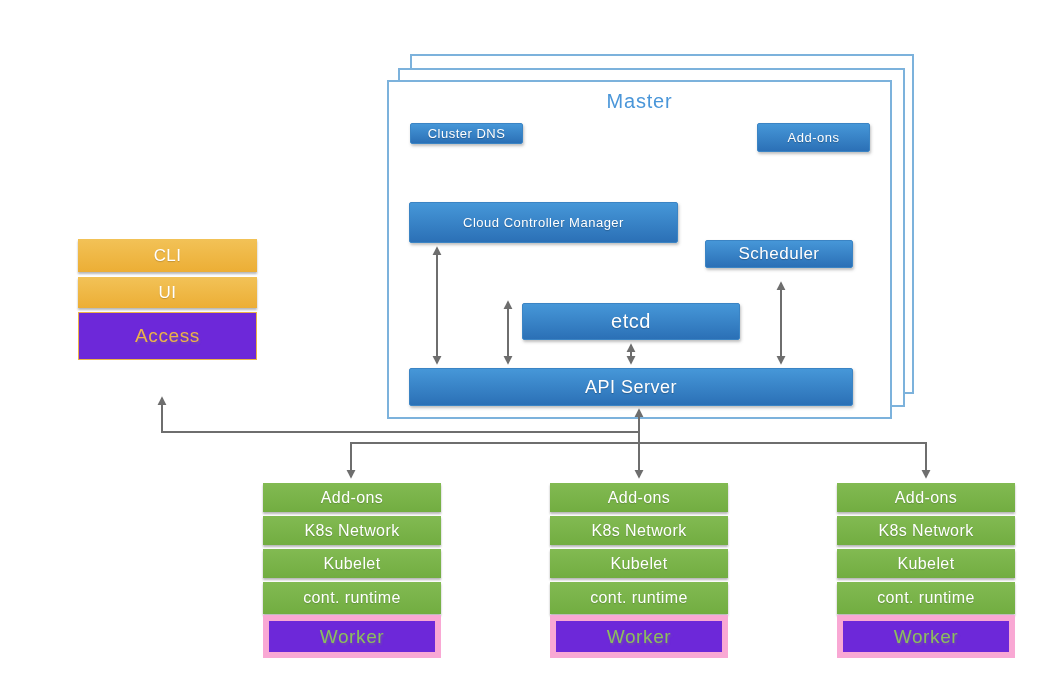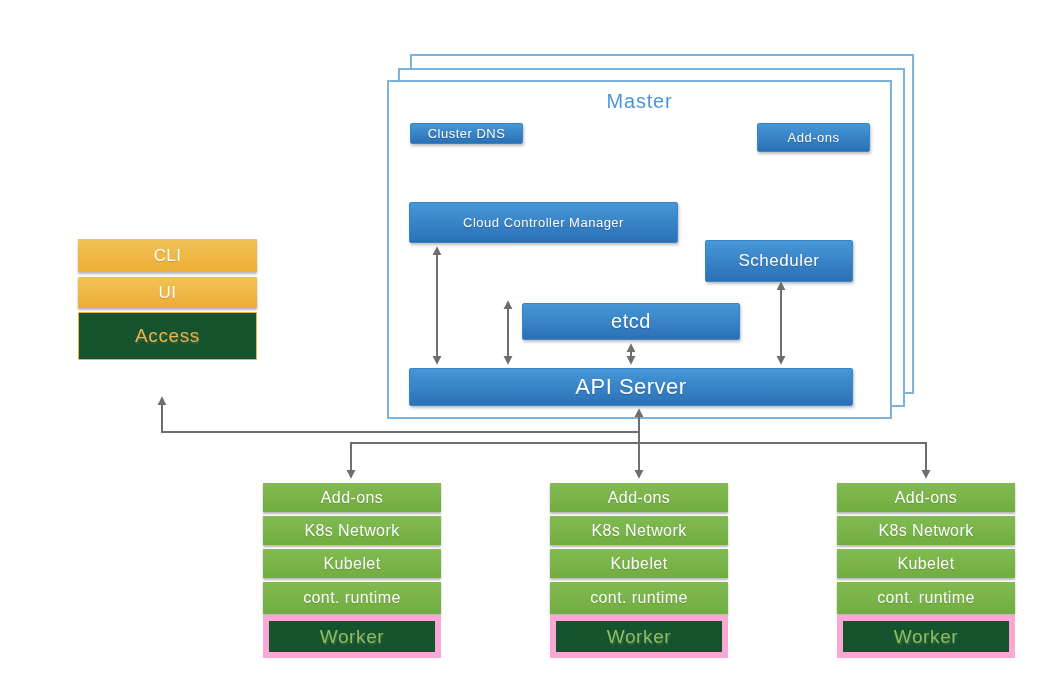--- a/index.html
+++ b/index.html
@@ -30,21 +30,21 @@
   .stack-row {
     display:flex; align-items:center; justify-content:center;
     color:#ffffff; letter-spacing:.4px; text-shadow:0 1px 1px rgba(0,0,0,.18);
     box-shadow:0 2px 2px rgba(95,95,95,.45); box-sizing:border-box;
   }
   .row-orange { background:linear-gradient(180deg,#f2c257 0%,#ecae35 100%); }
   .row-green  { background:linear-gradient(180deg,#82ba52 0%,#72ad41 100%); }
 
   .label-box {
     display:flex; align-items:center; justify-content:center;
-    background:#14532d; box-sizing:border-box; font-size:19px; letter-spacing:.6px;
+    background:#6d28d9; box-sizing:border-box; font-size:19px; letter-spacing:.6px;
     text-shadow:1px 2px 2px rgba(120,120,120,.4);
   }
   .label-orange { border:1px solid #ecb246; color:#edb348; }
   .label-green  { border:6px solid #f9a8d4; color:#8cbf5d; }
 
   #connector-overlay { position:absolute; left:0; top:0; z-index:10; pointer-events:none; }
 </style>
 </head>
 <body>
 
@@ -55,23 +55,23 @@
 
   <div class="sheet" style="left:387px; top:80px; width:501px; height:335px;">
     <div class="title-blue" style="top:8px;">Master</div>
   </div>
 
   <div class="box-blue" style="left:410px; top:123px; width:113px; height:21px; font-size:13px;">Cluster DNS</div>
   <div class="box-blue" style="left:757px; top:123px; width:113px; height:29px; font-size:13px;">Add-ons</div>
 
 
   <div class="box-blue" style="left:409px; top:202px; width:269px; height:41px; font-size:13px;">Cloud Controller Manager</div>
-  <div class="box-blue" style="left:705px; top:240px; width:148px; height:42px; font-size:17px;">Scheduler</div>
+  <div class="box-blue" style="left:705px; top:240px; width:148px; height:28px; font-size:17px;">Scheduler</div>
   <div class="box-blue" style="left:522px; top:303px; width:218px; height:37px; font-size:20px;">etcd</div>
-  <div class="box-blue" style="left:409px; top:368px; width:444px; height:38px; font-size:22px;">API Server</div>
+  <div class="box-blue" style="left:409px; top:368px; width:444px; height:38px; font-size:18px;">API Server</div>
 
   <div class="stack-col" style="left:78px; top:239px; width:179px;">
     <div class="stack-row row-orange" style="height:33px; margin-bottom:5px; font-size:17px;">CLI</div>
     <div class="stack-row row-orange" style="height:31px; margin-bottom:4px; font-size:17px;">UI</div>
     <div class="label-box label-orange" style="height:48px;">Access</div>
   </div>
 
   <div class="stack-col" style="left:263px; top:483px; width:178px;">
     <div class="stack-row row-green" style="height:29px; margin-bottom:4px; font-size:16px;">Add-ons</div>
     <div class="stack-row row-green" style="height:29px; margin-bottom:4px; font-size:16px;">K8s Network</div>

